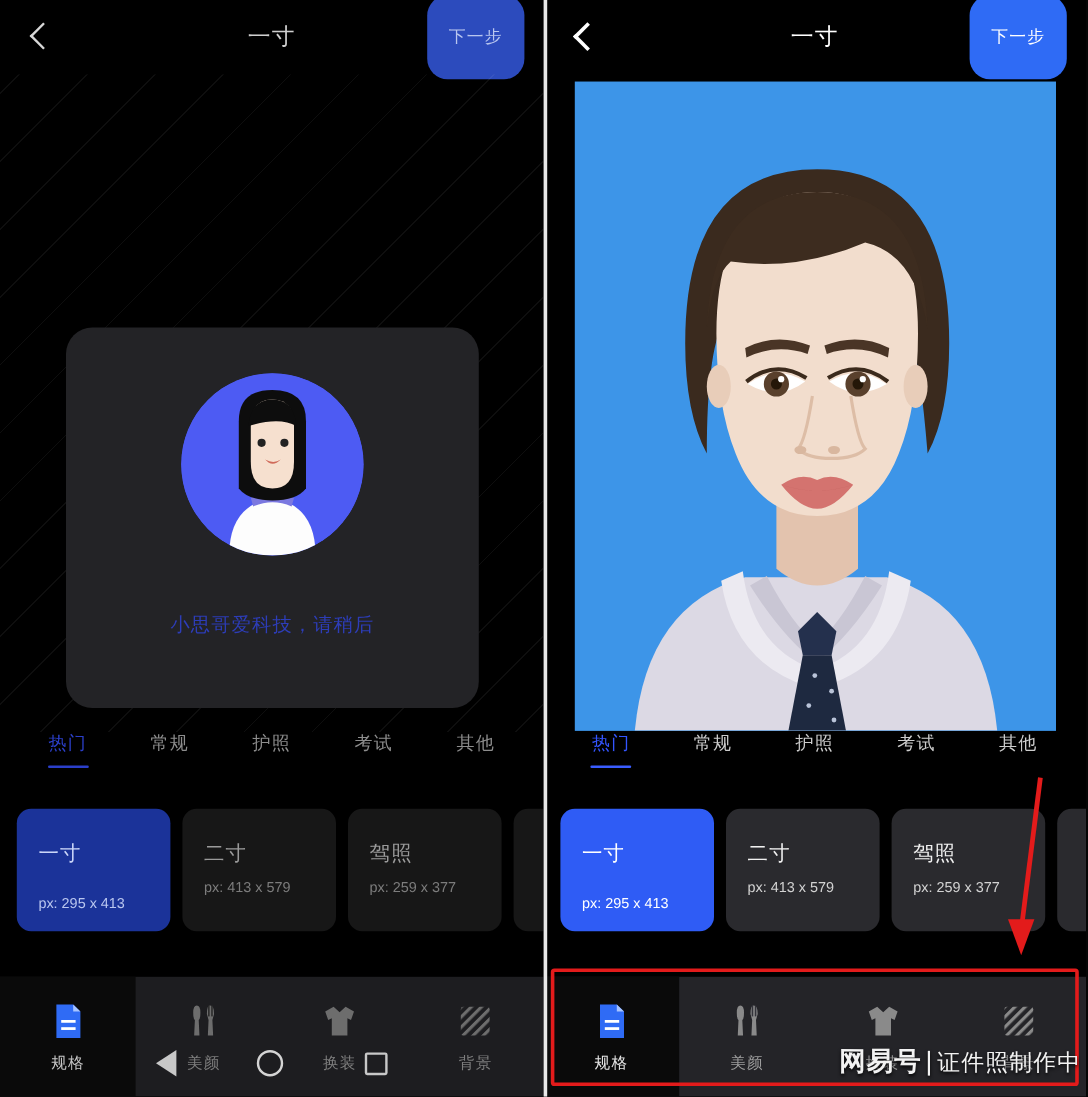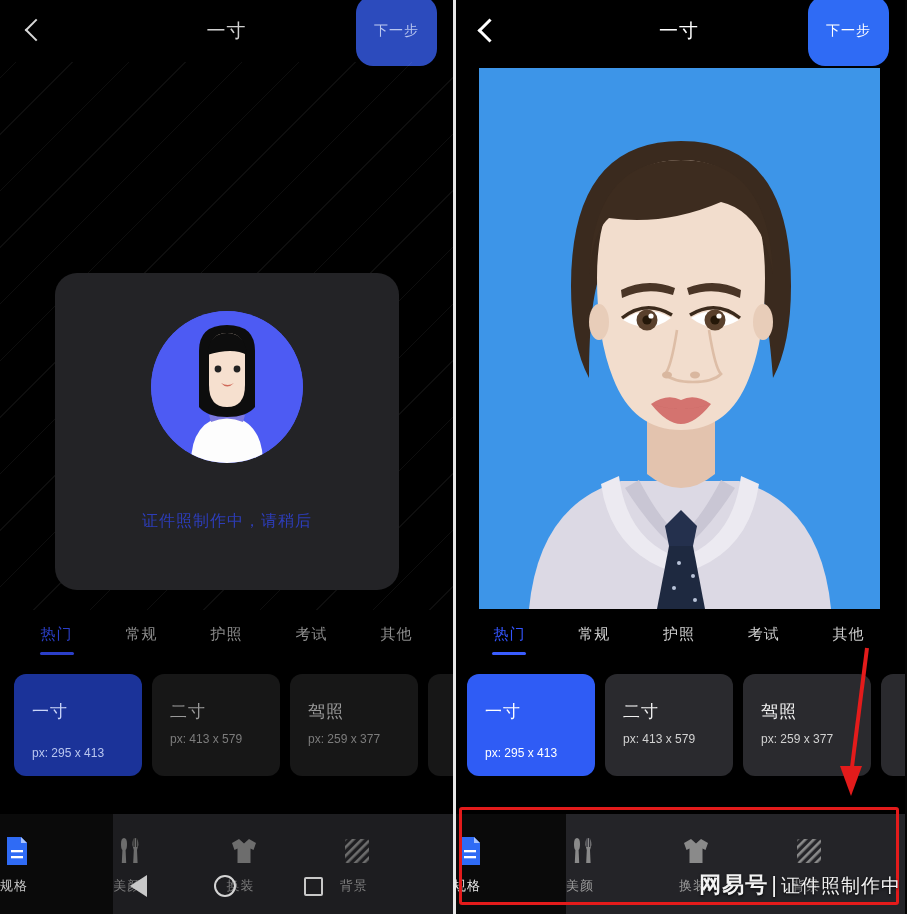--- a/index.html
+++ b/index.html
@@ -32,21 +32,21 @@
   .avatar { position:absolute; left:50%; top:38px; transform:translateX(-50%);
      width:152px; height:152px; border-radius:50%; background:#4d5bf3; overflow:hidden; }
   .loading-text { position:absolute; left:0; right:0; top:238px; text-align:center;
      font-size:16px; color:#2d3db8; letter-spacing:1px; }
 
   
   .photo-wrap { position:relative; height:548px; display:flex; align-items:flex-start; justify-content:center; padding-top:6px; }
   .photo { width:401px; height:541px; position:relative; overflow:hidden; background:#3d95e8; }
 
   
-  .tabs { display:flex; align-items:center; height:48px; padding:0 14px;text-decoration:underline; }
+  .tabs { display:flex; align-items:flex-start; height:48px; padding:0 14px;text-decoration:underline; }
   .tab { flex:1; text-align:center; font-size:15px; color:#8d8d8d; position:relative; cursor:pointer; letter-spacing:1px; }
   .right .tab { color:#cdcdcd; }
   .tab.active { color:#2b3fc9; }
   .right .tab.active { color:#3355ff; }
   .tab.active::after{ content:""; position:absolute; left:50%; transform:translateX(-50%);
      bottom:-11px; width:34px; height:2.5px; background:#2b3fc9; border-radius:2px; }
   .right .tab.active::after{ background:#3a5dff; }
 
   
   .cards { display:flex; gap:10px; padding:16px 14px 0 14px; }
@@ -61,21 +61,21 @@
   .right .card.sel .cname { color:#fff; }
   .card .cpx { margin-top:9px; font-size:12px; color:#7c7c7c; }
   .right .card .cpx { color:#d2d2d2; }
   .card.sel .cpx { color:#b9c6ef;margin-top:23px; }
   .right .card.sel .cpx { color:#fff; }
   .card.partial { flex:0 0 40px; width:40px; overflow:hidden; }
 
   
   .toolbar { position:absolute; left:0; bottom:0; width:100%; height:100px; display:flex; background:#1d1d20; }
   .right .toolbar { background:#242428; }
-  .tool { flex:1; display:flex; flex-direction:column; align-items:flex-start; justify-content:center;
+  .tool { flex:1; display:flex; flex-direction:column; align-items:center; justify-content:center;
      gap:9px; cursor:pointer; }
   .tool.first { background:#0a0a0a; }
   .tool .tlabel { font-size:13px; color:#7e7e7e; letter-spacing:1px; }
   .right .tool .tlabel { color:#9d9d9d; }
   .tool.first .tlabel { color:#c6c6c6; }
   .right .tool.first .tlabel { color:#e6e6e6; }
   .ico { width:34px; height:34px; position:relative; }
 
   
   .navbar { position:absolute; left:0; bottom:0; width:453px; height:56px; z-index:30;
@@ -118,21 +118,21 @@
             <path d="M40 152 q0-42 36-48 h0 q36 6 36 48 z" fill="#fdfdfd"></path>
             <path d="M58 104 q18-9 36 0 l-2 7 q-16-7 -32 0 z" fill="#7b78e0"></path>
             <path d="M48 40 q0-26 28-26 q28 0 28 26 v56 q-8 10 -28 10 q-20 0 -28-10 z" fill="#0d0d0d"></path>
             <path d="M58 44 q0-22 18-22 q18 0 18 22 v30 q0 22 -18 22 q-18 0 -18-22 z" fill="#f6e0cf"></path>
             <path d="M56 44 q2-22 20-22 q18 0 20 22 q-14-8 -40 0 z" fill="#0d0d0d"></path>
             <circle cx="67" cy="58" r="3.4" fill="#222"></circle>
             <circle cx="86" cy="58" r="3.4" fill="#222"></circle>
             <path d="M70 72 q6 7 13 0 q-6 4 -13 0 z" fill="#d06a5a"></path>
           </svg>
         </div>
-        <div class="loading-text">证件照制作中，请稍后</div>
+        <div class="loading-text">小思哥爱科技，请稍后</div>
       </div>
     </div>
 
     <div class="tabs">
       <div class="tab active">热门</div>
       <div class="tab">常规</div>
       <div class="tab">护照</div>
       <div class="tab">考试</div>
       <div class="tab">其他</div>
     </div>

